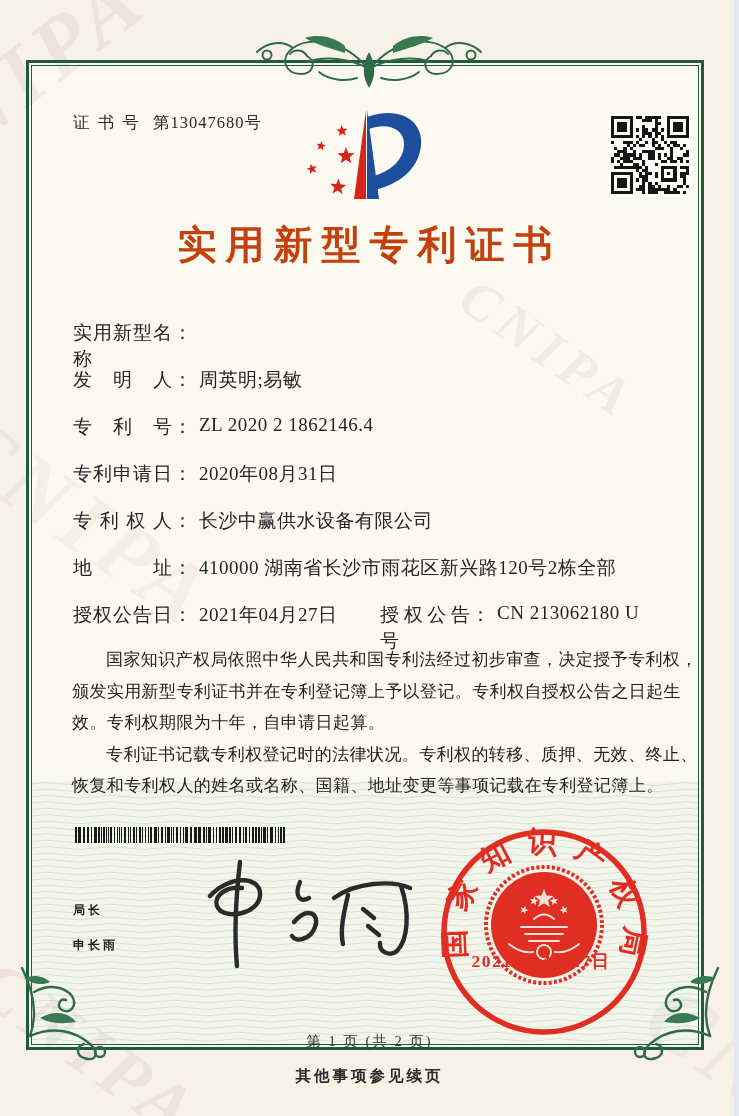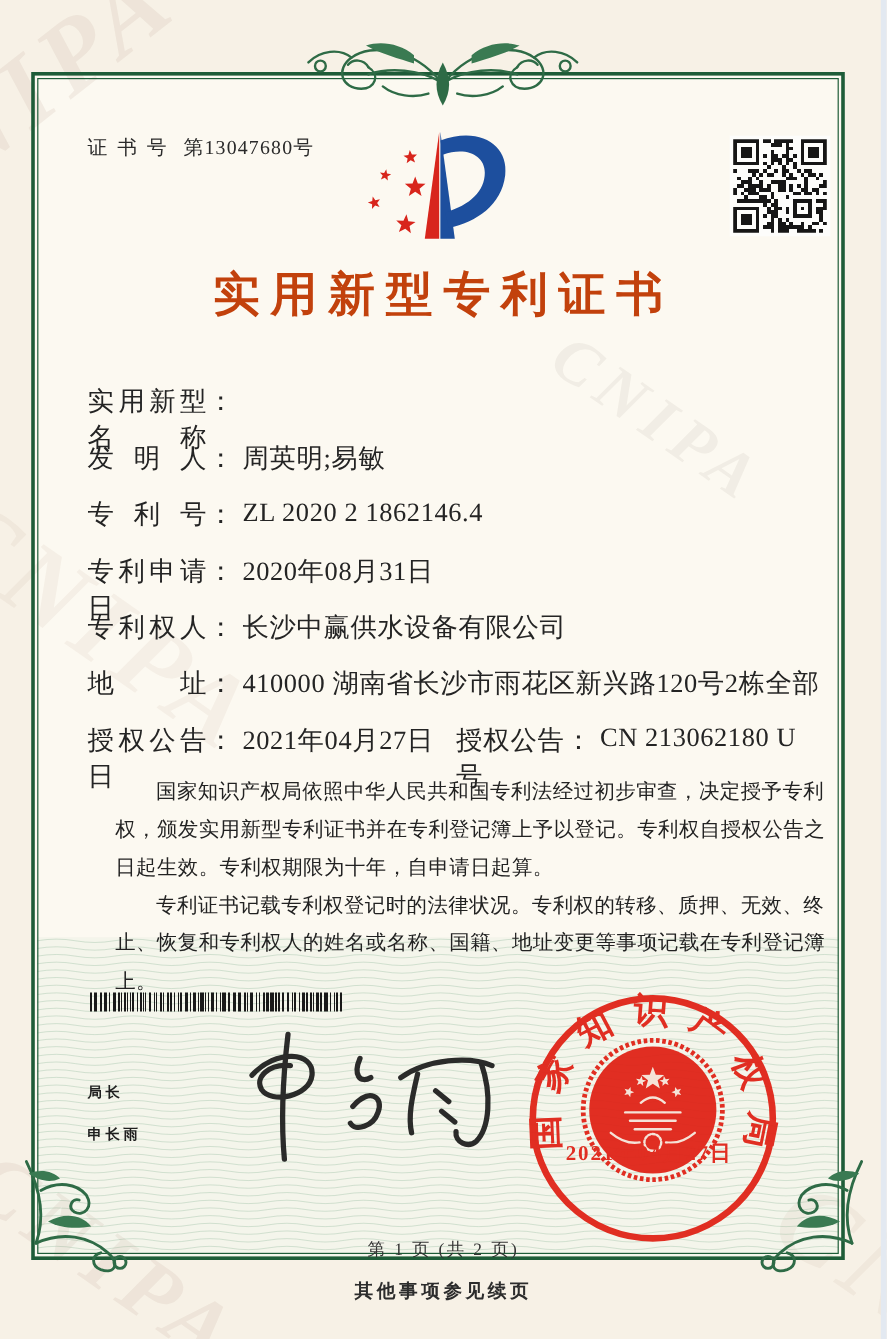--- a/index.html
+++ b/index.html
@@ -27,29 +27,29 @@
       color:rgba(172,140,120,.12);letter-spacing:8px;white-space:nowrap;pointer-events:none;}
   
   .certno{left:73px;top:112px;font-size:16.5px;letter-spacing:2px;color:#2a2a2a;}
   .certno .num{margin-left:6px;letter-spacing:1px;}
   .logo{left:300px;top:103px;}
   .qr{left:608px;top:113px;width:84px;height:84px;background:#fdfdfb;padding:3px;}
   .title{left:0;top:218px;width:739px;text-align:center;font-size:39px;font-weight:700;
          letter-spacing:9px;color:#c2410c;}
   
   .fields{left:73px;top:320px;width:632px;}
-  .frow{position:relative;height:47px;font-size:22px;display:flex;align-items:flex-start;}
+  .frow{position:relative;height:47px;font-size:19px;display:flex;align-items:flex-start;}
   .flabel{display:inline-block;width:99px;text-align:justify;text-align-last:justify;color:#242424;}
   .fcolon{margin:0 7px 0 1px;}
   .fvalue{letter-spacing:.5px;color:#242424;}
   .pair2{position:absolute;left:307px;top:0;display:flex;}
   .pair2 .flabel{width:90px;}
   
   .bodytext{left:72px;top:644px;width:630px;font-size:17px;line-height:31.5px;color:#222;}
-  .bodytext p{text-indent:2em;letter-spacing:.4px;margin-left:24px;}
+  .bodytext p{text-indent:2em;letter-spacing:.4px;}
   
   .barcode{left:75px;top:827px;}
   
   .sigblock{left:73px;top:893px;font-family:"Liberation Sans","DejaVu Sans",sans-serif;
             font-size:12px;font-weight:600;line-height:35px;color:#1f1f1f;letter-spacing:3px;}
   .signature{left:196px;top:856px;}
   
   .seal{left:438px;top:826px;opacity:.95;}
   
   .pageinfo{left:0;top:1032px;width:739px;text-align:center;font-size:14.5px;letter-spacing:2px;color:#333;}

